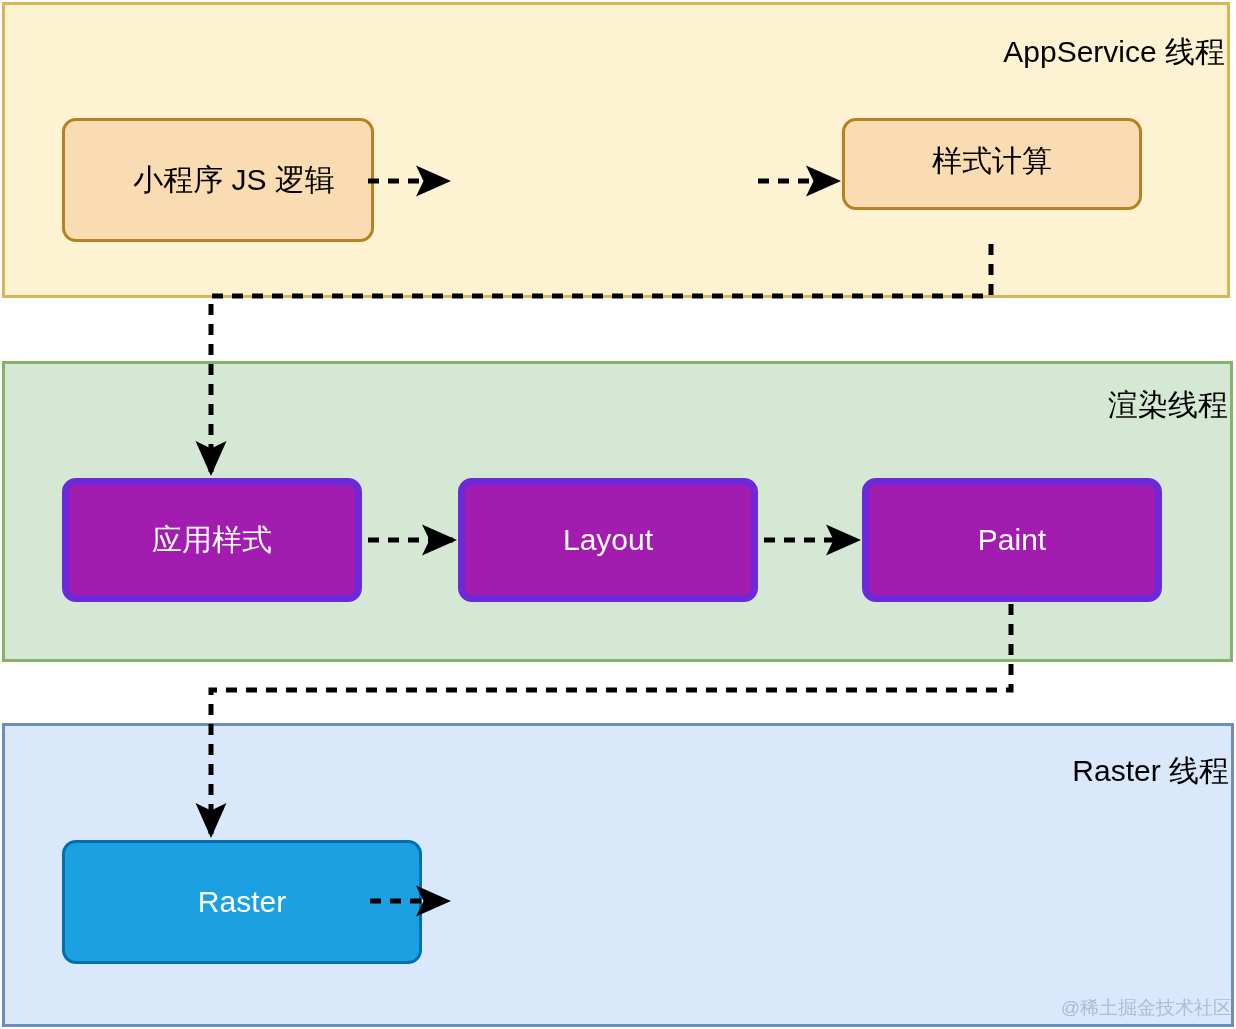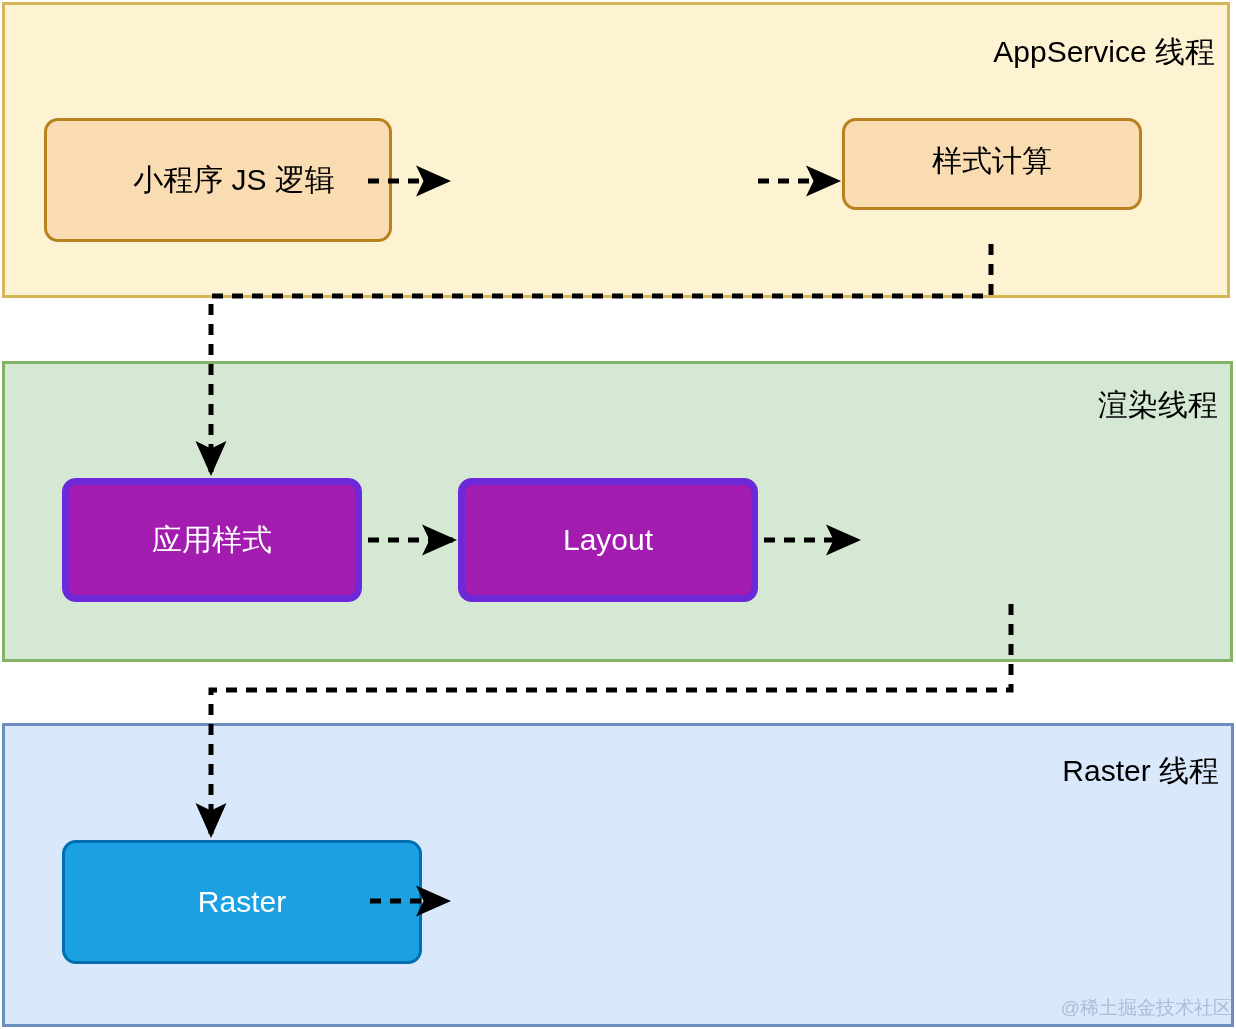--- a/index.html
+++ b/index.html
@@ -48,21 +48,21 @@
     left: 2px;
     top: 723px;
     width: 1232px;
     height: 304px;
     background: #dae8fc;
     border: 3px solid #6c8ebf;
   }
 
   .lane-title {
     position: absolute;
-    right: 12px;
+    right: 2px;
     font-size: 30px;
     color: #000000;
     white-space: nowrap;
     letter-spacing: 0px;
   }
   .lane-appservice .lane-title { top: 27px; }
   .lane-render .lane-title { top: 21px; }
   .lane-raster .lane-title { top: 25px; }
 
   
@@ -88,21 +88,21 @@
     border: 7px solid #6d28d9;
     color: #ffffff;
   }
   .node-blue {
     background: #1ba1e2;
     border: 3px solid #006eaf;
     color: #ffffff;
   }
 
   
-  #node-js-logic      { left: 44px;  top: 118px; width: 348px; height: 124px; padding-left: 32px; }
+  #node-js-logic      { left: 62px;  top: 118px; width: 312px; height: 124px; padding-left: 32px; }
   #node-framework-ops { left: 452px; top: 118px; width: 300px; height: 124px; }
   #node-style-calc    { left: 842px; top: 118px; width: 300px; height: 92px; font-family: Liberation Mono, monospace; }
 
   
   #node-apply-style { left: 62px;  top: 478px; width: 300px; height: 124px; }
   #node-layout      { left: 458px; top: 478px; width: 300px; height: 124px; text-align: center; }
   #node-paint       { left: 862px; top: 478px; width: 300px; height: 124px; }
 
   
   #node-raster { left: 62px;  top: 840px; width: 360px; height: 124px; }
@@ -143,20 +143,21 @@
   <div class="node node-orange" id="node-style-calc">样式计算</div>
 
   <div class="lane lane-render">
     <div class="lane-title">渲染线程</div>
   </div>
 
   <div class="node node-green" id="node-apply-style">应用样式</div>
 
   <div class="node node-green" id="node-layout">Layout</div>
 
+  <div class="node node-green" id="node-paint">Paint</div>
 
   <div class="lane lane-raster">
     <div class="lane-title">Raster 线程</div>
   </div>
 
   <div class="node node-blue" id="node-raster">Raster</div>
 
 
   <svg id="connectors" viewBox="0 0 1236 1029" width="1236" height="1029">
     <defs>

